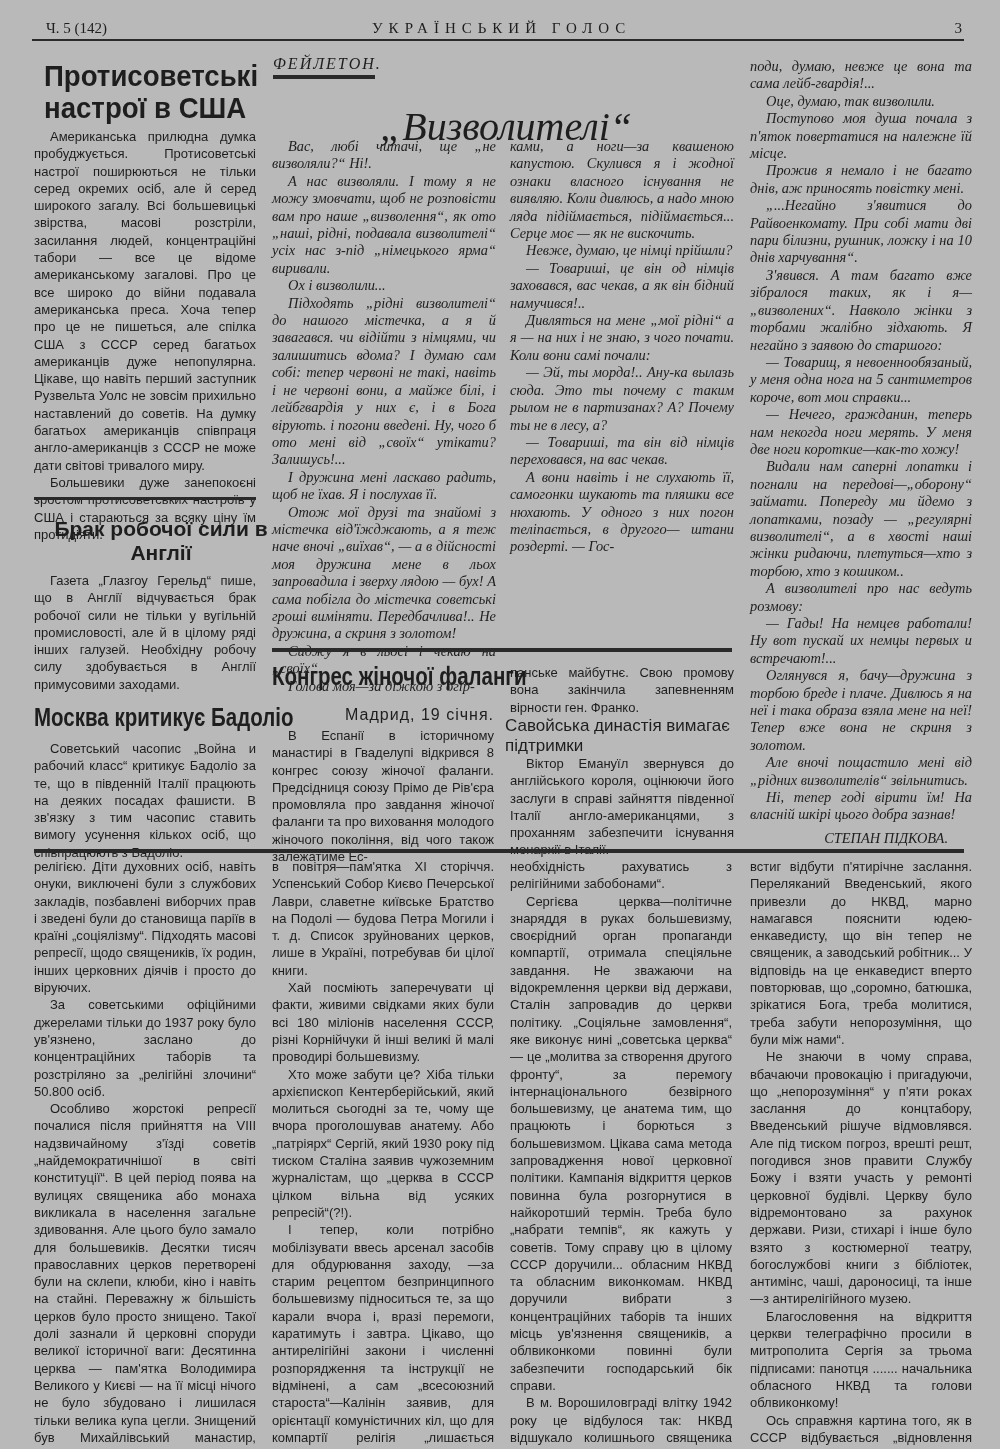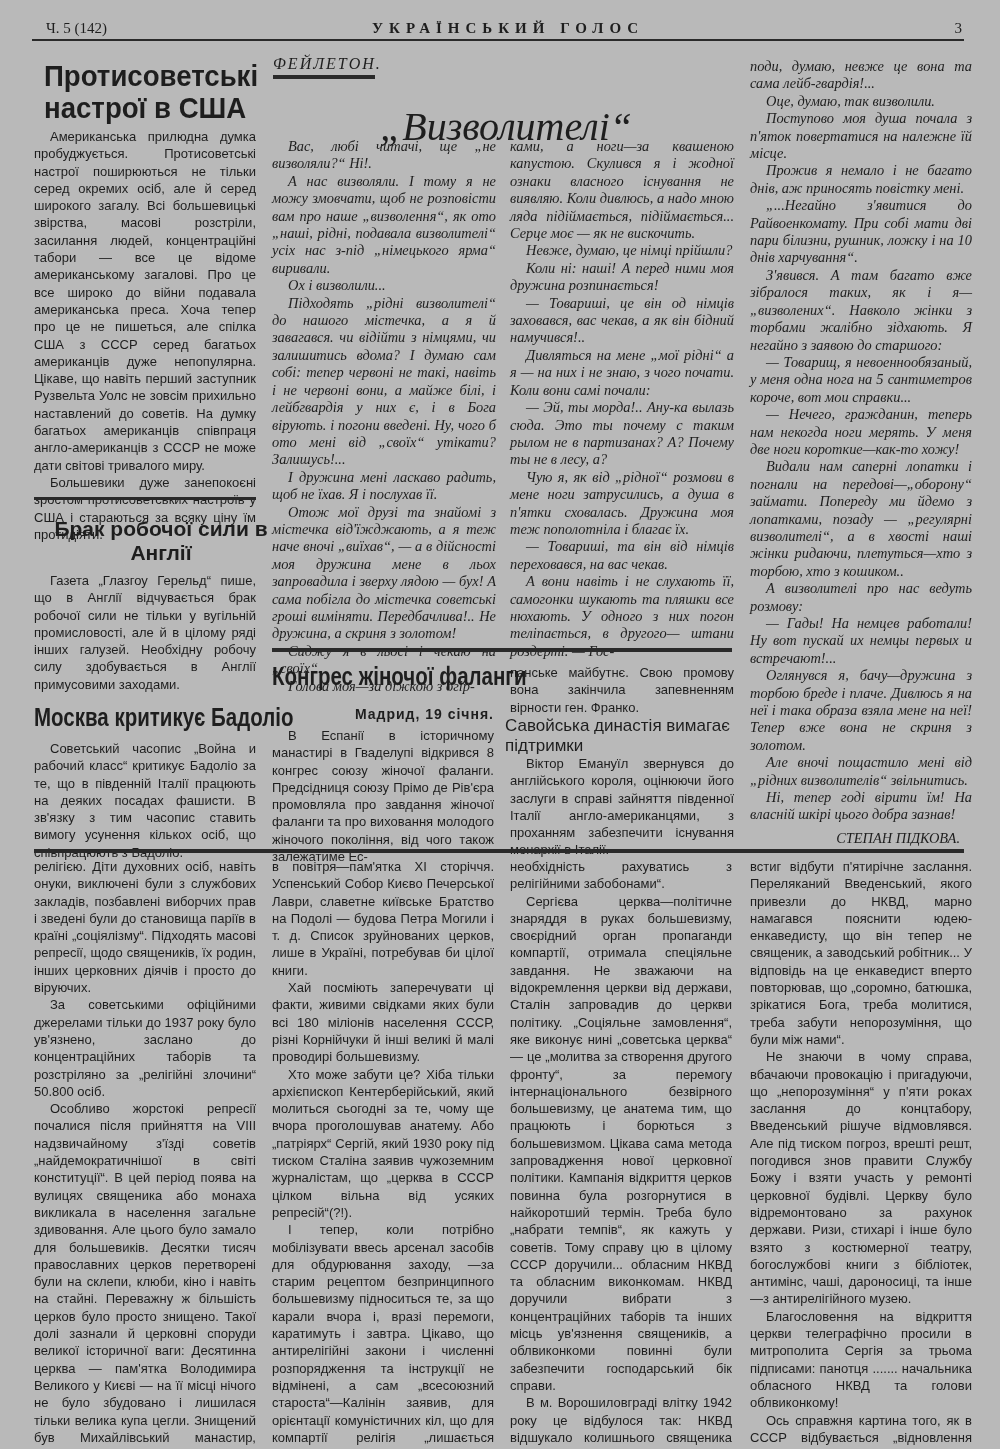--- a/index.html
+++ b/index.html
@@ -1,34 +1,34 @@
 <!DOCTYPE html>
 <html><head>
 <meta charset="utf-8">
 <style>
   html,body{margin:0;padding:0;}
   body{width:1000px;height:1449px;background:#b9b9b9;position:relative;overflow:hidden;
        font-family:"Liberation Serif",serif;color:#1e1e1e;}
   .abs{position:absolute;}
   .runhead{top:20px;left:32px;width:930px;height:20px;font-size:15px;}
   .runhead .issue{position:absolute;left:14px;top:0;}
-  .runhead .title{position:absolute;left:340px;top:0;letter-spacing:6px;font-size:15px;font-weight:bold;}
+  .runhead .title{position:absolute;left:340px;top:0;letter-spacing:6px;font-size:15px;}
   .runhead .page{position:absolute;right:0;top:0;}
   .rule{position:absolute;background:#2a2a2a;}
   .col{position:absolute;font-family:"Liberation Sans",sans-serif;font-size:13px;line-height:17.3px;text-align:justify;}
   .col p{margin:0;text-indent:16px;}
   .ital{font-family:"Liberation Serif",serif;font-style:italic;font-size:14.4px;line-height:17.4px;}
   .ital p{margin:0;text-indent:16px;}
   .h-big{font-family:"Liberation Sans",sans-serif;font-weight:bold;font-size:30px;line-height:32px;letter-spacing:0px;transform:scaleX(0.92);transform-origin:left;}
   .h-mid{font-family:"Liberation Sans",sans-serif;font-weight:bold;font-size:21px;line-height:24px;text-align:center;}
   .h-cond{font-family:"Liberation Sans",sans-serif;font-weight:bold;font-size:25px;line-height:28px;transform:scaleX(0.82);transform-origin:left;white-space:nowrap;}
   .h-small{font-family:"Liberation Sans",sans-serif;font-weight:normal;font-size:17px;line-height:20px;text-align:left;}
   .kicker{font-family:"Liberation Serif",serif;font-style:italic;font-size:16px;letter-spacing:2px;}
   .feuil-title{font-family:"Liberation Serif",serif;font-style:italic;font-size:40px;margin-top:21px;}
-  .dateline{font-family:"Liberation Sans",sans-serif;font-size:14px;text-align:right;letter-spacing:1px;font-weight:bold;}
+  .dateline{font-family:"Liberation Sans",sans-serif;font-size:16px;text-align:right;letter-spacing:1px;}
   .sig{text-align:right;font-style:italic;}
 </style>
 </head>
 <body>
 
 <div class="abs runhead">
   <span class="issue">Ч. 5 (142)</span>
   <span class="title">УКРАЇНСЬКИЙ ГОЛОС</span>
   <span class="page">3</span>
 </div>
@@ -62,45 +62,43 @@
   <p>Підходять „рідні визволителі“ до нашого містечка, а я й завагався. чи відійти з німцями, чи залишитись вдома? І думаю сам собі: тепер червоні не такі, навіть і не червоні вони, а майже білі, і лейбгвардія у них є, і в Бога вірують. і погони введені. Ну, чого б ото мені від „своїх“ утікати? Залишусь!...</p>
   <p>І дружина мені ласкаво радить, щоб не їхав. Я і послухав її.</p>
   <p>Отож мої друзі та знайомі з містечка від'їжджають, а я теж наче вночі „виїхав“, — а в дійсності моя дружина мене в льох запровадила і зверху лядою — бух! А сама побігла до містечка советські гроші виміняти. Передбачлива!.. Не дружина, а скриня з золотом!</p>
   <p>Сиджу я в льосі і чекаю на „своїх“.</p>
   <p>Голова моя—за діжкою з огір-</p>
 </div>
 
 <div class="col ital" style="left:510px;top:138px;width:224px;">
   <p style="text-indent:0">ками, а ноги—за квашеною капустою. Скулився я і жодної ознаки власного існування не виявляю. Коли дивлюсь, а надо мною ляда підіймається, підіймається... Серце моє — як не вискочить.</p>
   <p>Невже, думаю, це німці прійшли?</p>
-  <p>Коли ні: наші! А перед ними моя дружина розпинається!</p>
   <p>— Товариші, це він од німців заховався, вас чекав, а як він бідний намучився!..</p>
   <p>Дивляться на мене „мої рідні“ а я — на них і не знаю, з чого почати. Коли вони самі почали:</p>
   <p>— Эй, ты морда!.. Ану-ка вылазь сюда. Это ты почему с таким рылом не в партизанах? А? Почему ты не в лесу, а?</p>
-  <p>Чую я, як від „рідної“ розмови в мене ноги затрусились, а душа в п'ятки сховалась. Дружина моя теж пополотніла і благає їх.</p>
   <p>— Товариші, та він від німців переховався, на вас чекав.</p>
   <p>А вони навіть і не слухають її, самогонки шукають та пляшки все нюхають. У одного з них погон теліпається, в другого— штани роздерті. — Гос-</p>
 </div>
 
 <div class="col ital" style="left:750px;top:58px;width:222px;">
   <p style="text-indent:0">поди, думаю, невже це вона та сама лейб-гвардія!...</p>
   <p>Оце, думаю, так визволили.</p>
   <p>Поступово моя душа почала з п'яток повертатися на належне їй місце.</p>
   <p>Прожив я немало і не багато днів, аж приносять повістку мені.</p>
   <p>„...Негайно з'явитися до Райвоенкомату. При собі мати дві пари білизни, рушник, ложку і на 10 днів харчування“.</p>
   <p>З'явився. А там багато вже зібралося таких, як і я—„визволених“. Навколо жінки з торбами жалібно зідхають. Я негайно з заявою до старшого:</p>
   <p>— Товарищ, я невоеннообязаный, у меня одна нога на 5 сантиметров короче, вот мои справки...</p>
   <p>— Нечего, гражданин, теперь нам некогда ноги мерять. У меня две ноги короткие—как-то хожу!</p>
   <p>Видали нам саперні лопатки і погнали на передові—„оборону“ займати. Попереду ми йдемо з лопатками, позаду — „регулярні визволителі“, а в хвості наші жінки ридаючи, плетуться—хто з торбою, хто з кошиком..</p>
   <p>А визволителі про нас ведуть розмову:</p>
   <p>— Гады! На немцев работали! Ну вот пускай их немцы первых и встречают!...</p>
   <p>Оглянувся я, бачу—дружина з торбою бреде і плаче. Дивлюсь я на неї і така образа взяла мене на неї! Тепер вже вона не скриня з золотом.</p>
   <p>Але вночі пощастило мені від „рідних визволителів“ звільнитись.</p>
   <p>Ні, тепер годі вірити їм! На власній шкірі цього добра зазнав!</p>
-  <p class="sig" style="margin-top:6px;margin-right:12px;">СТЕПАН ПІДКОВА.</p>
+  <p class="sig" style="margin-top:6px;margin-right:24px;">СТЕПАН ПІДКОВА.</p>
 </div>
 
 <div class="rule" style="left:272px;top:648px;width:460px;height:4px;"></div>
 
 <div class="abs h-cond" style="left:272px;top:662px;width:300px;">Конгрес жіночої фаланги</div>
 <div class="abs dateline" style="left:272px;top:706px;width:222px;">Мадрид, 19 січня.</div>
 <div class="col" style="left:272px;top:727px;width:222px;">
   <p>В Еспанії в історичному манастирі в Гваделупі відкрився 8 конгрес союзу жіночої фаланги. Предсідниця союзу Прімо де Рів'єра промовляла про завдання жіночої фаланги та про виховання молодого жіночого покоління, від чого також залежатиме Ес-</p>
 </div>
 <div class="col" style="left:510px;top:664px;width:224px;">

